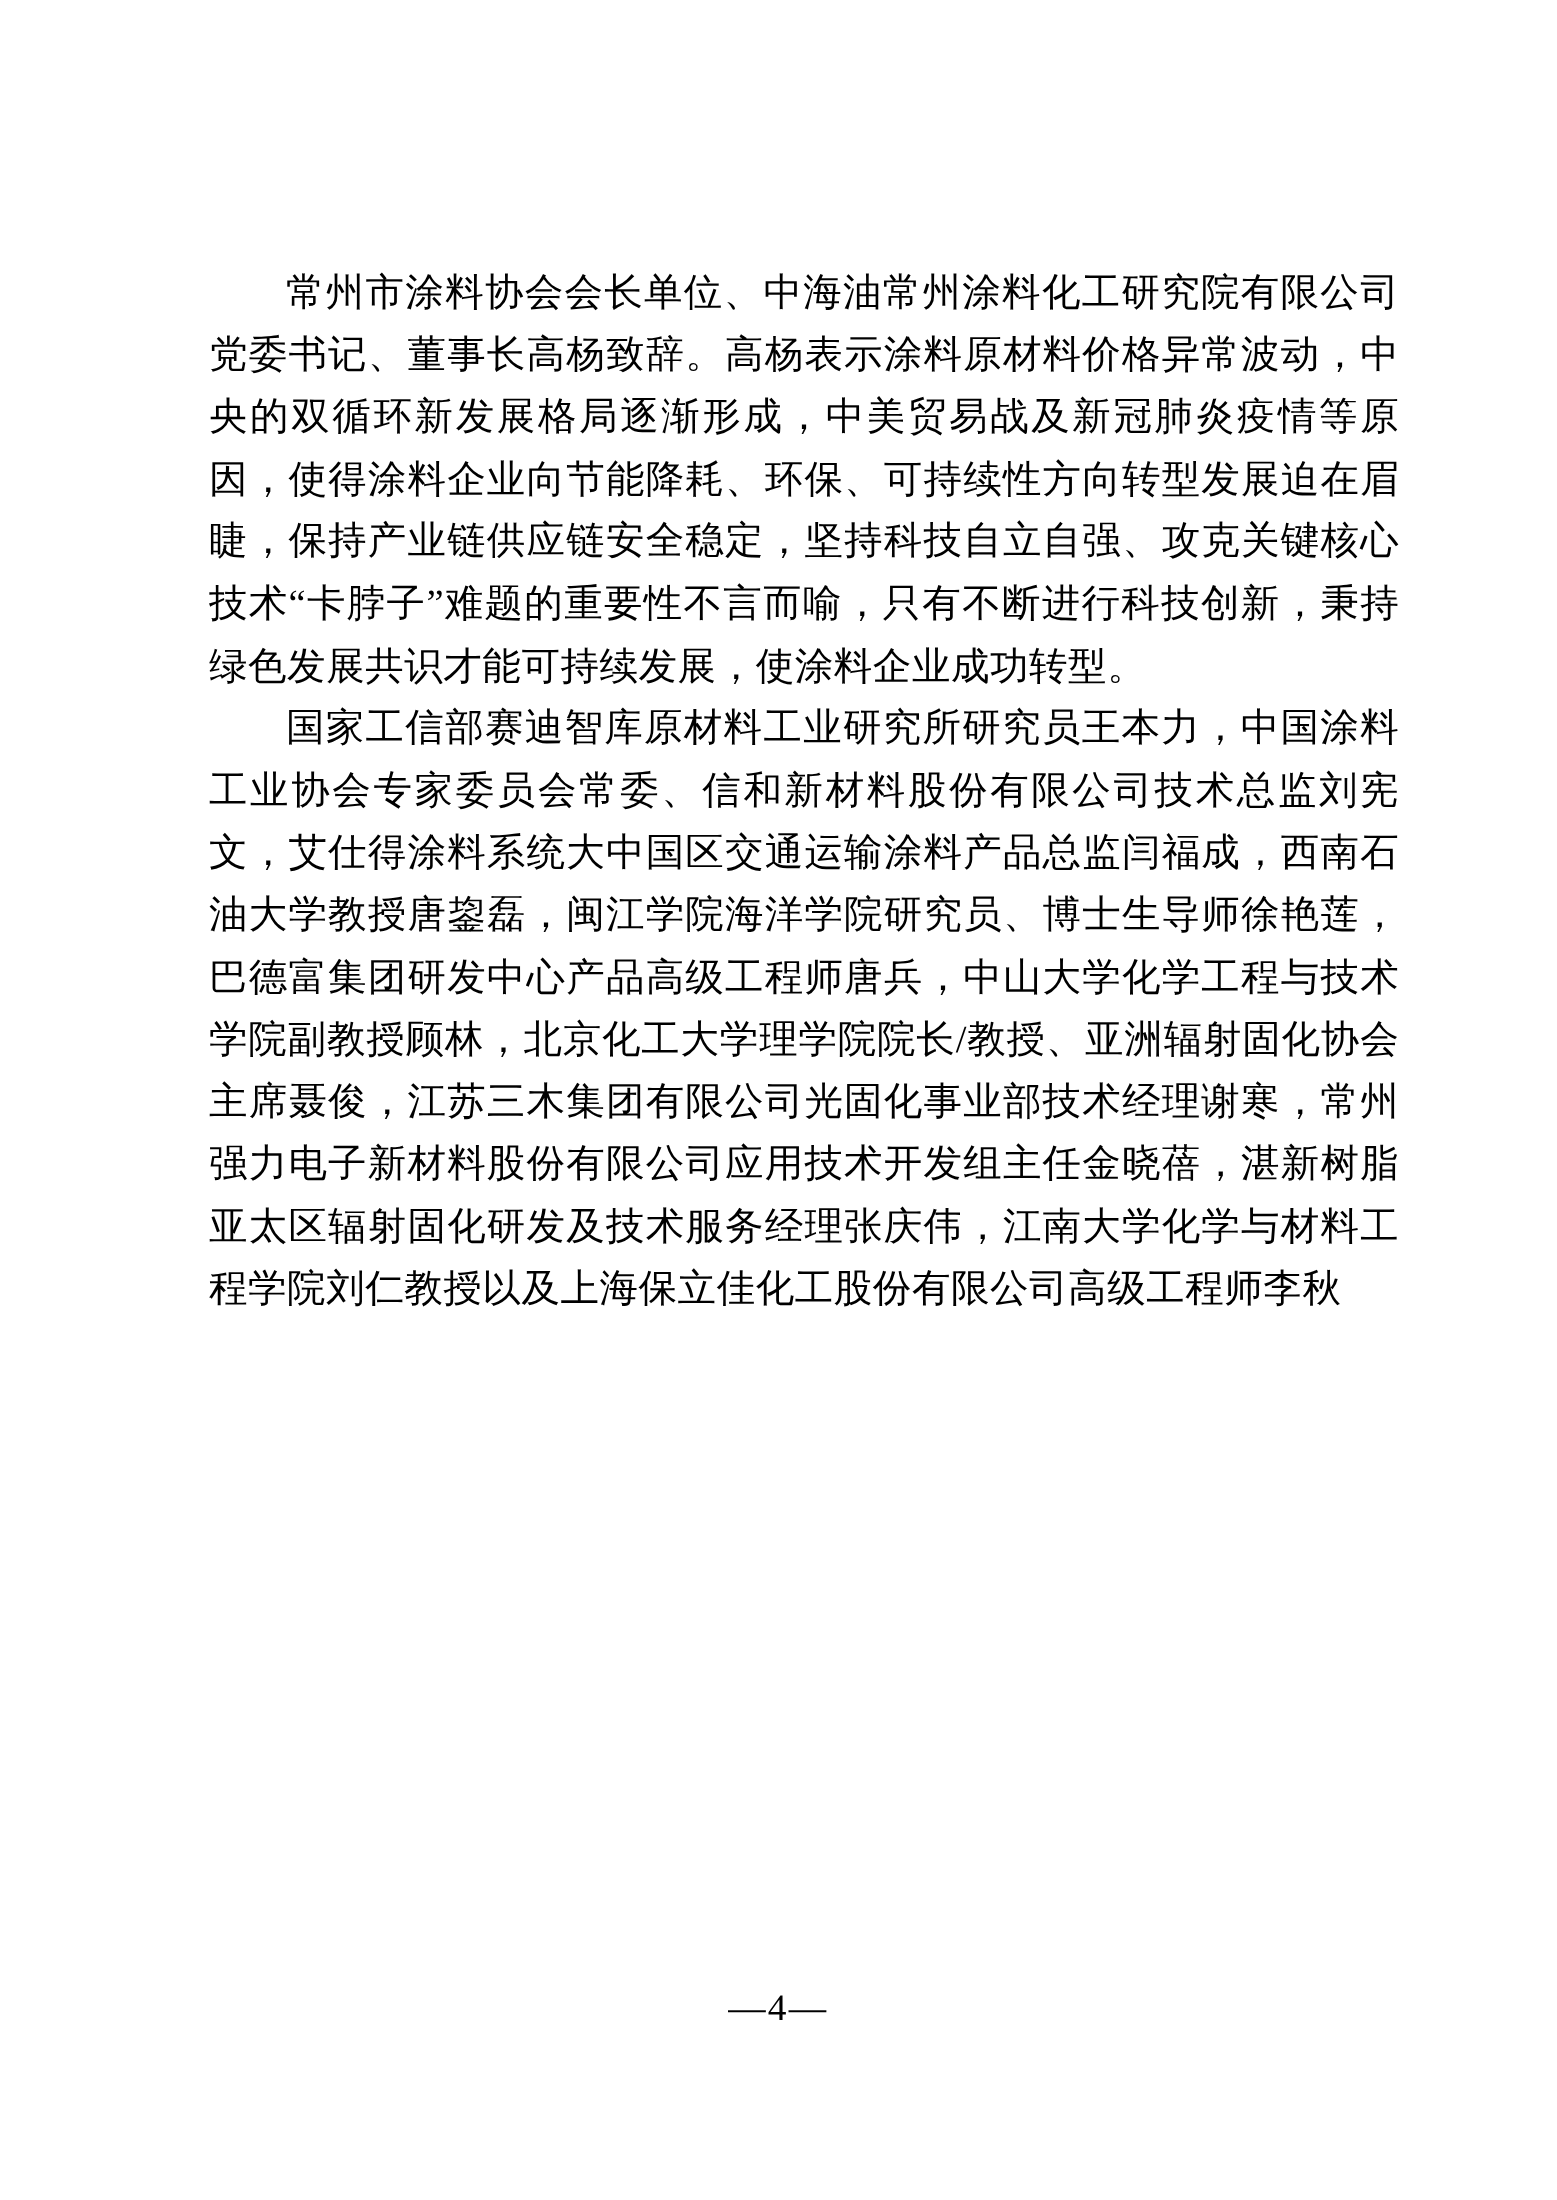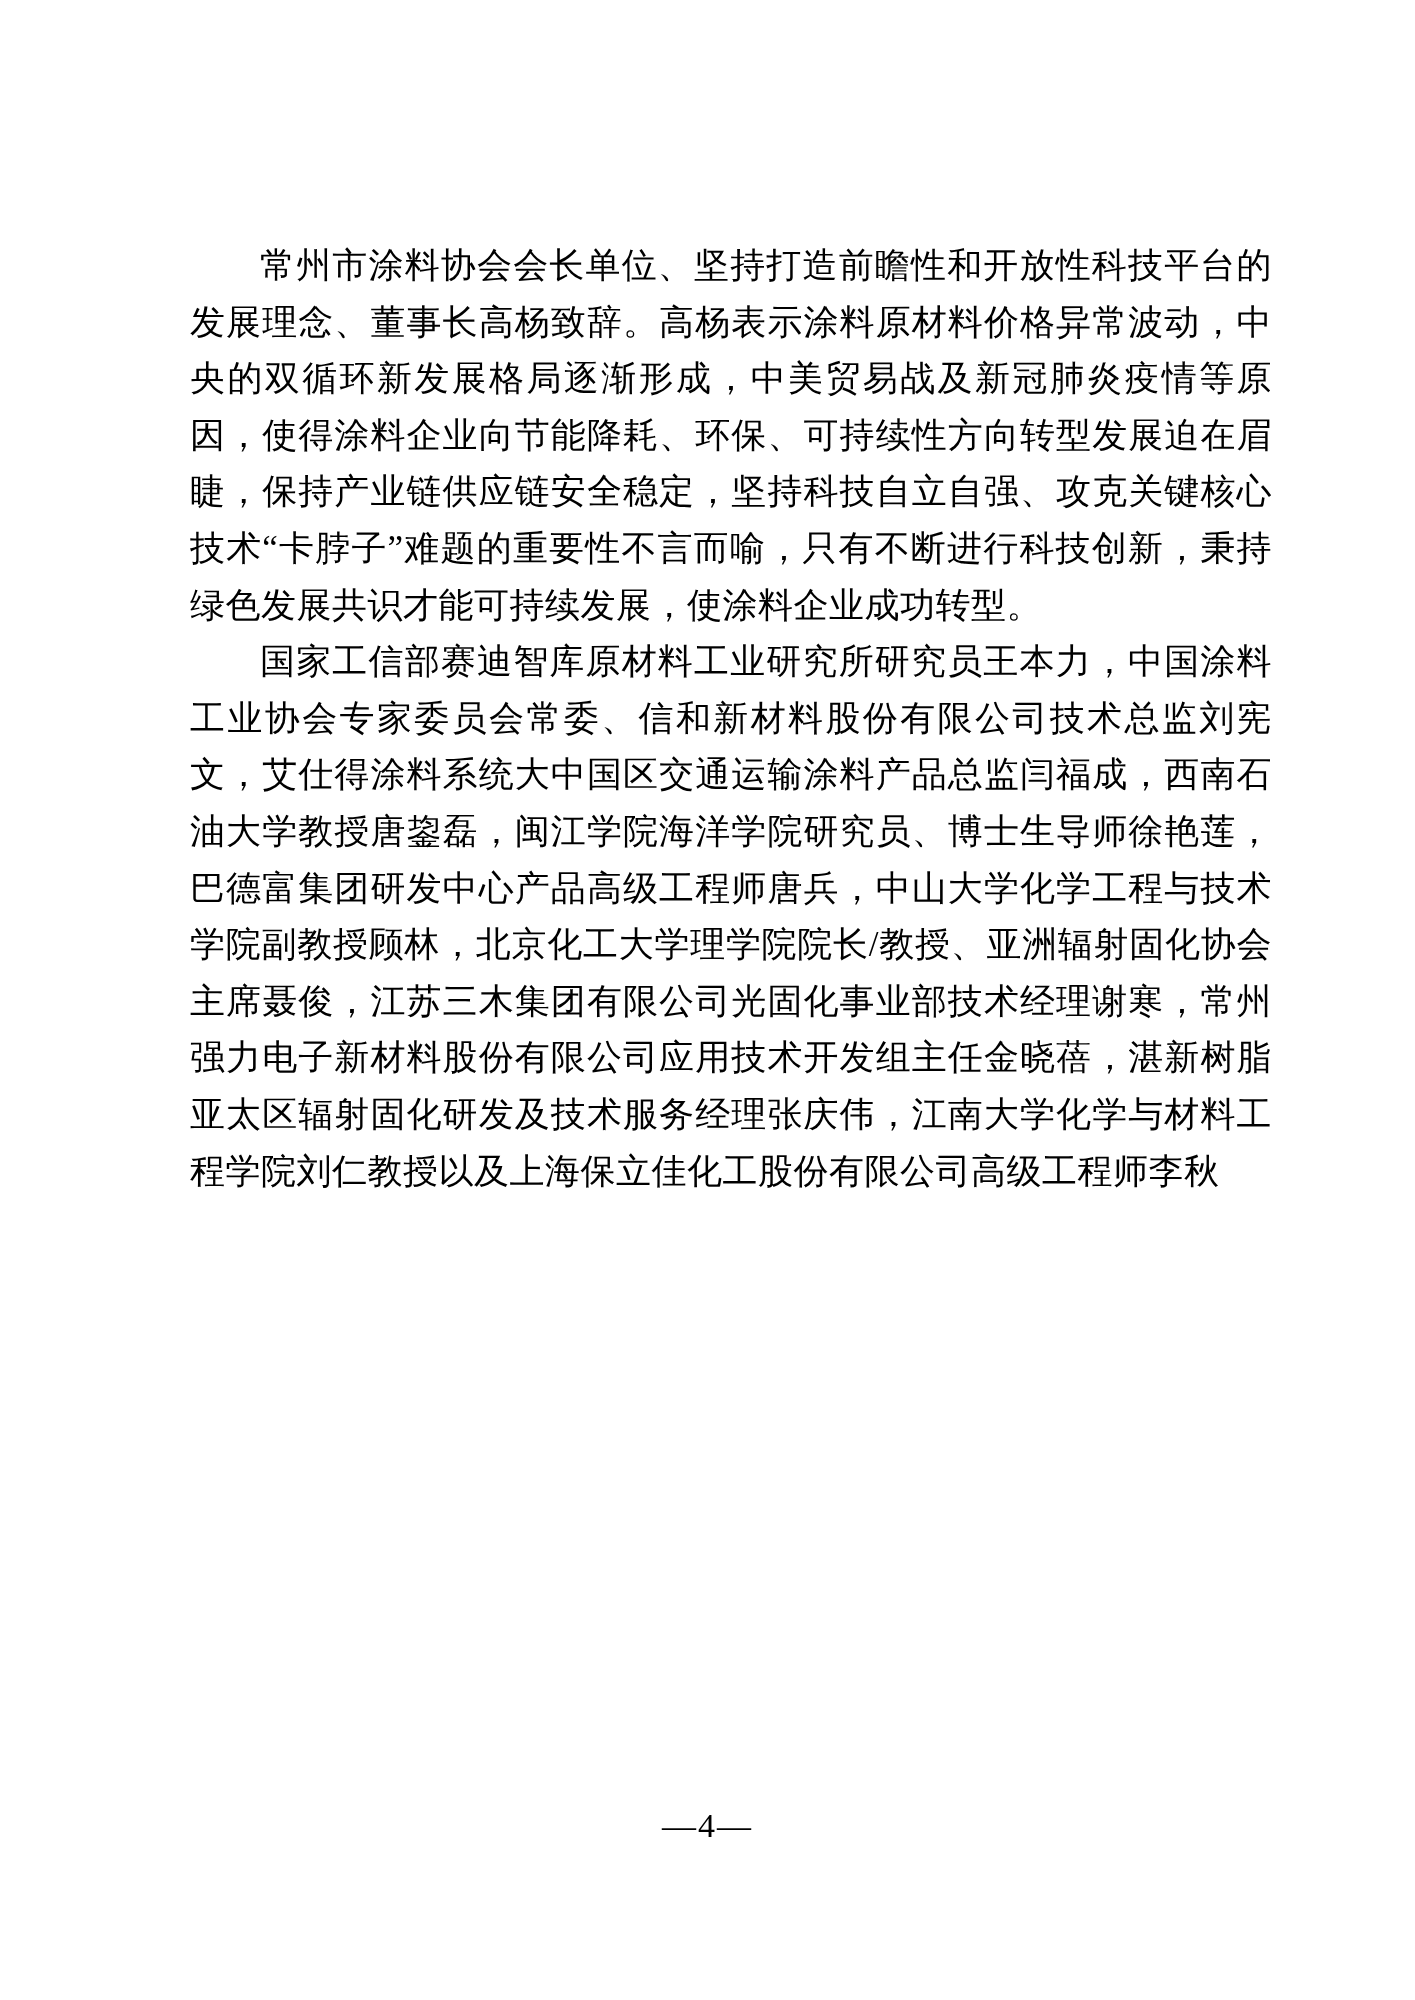--- a/index.html
+++ b/index.html
@@ -45,17 +45,17 @@
     line-height: 40px;
     letter-spacing: 2px;
     color: #000000;
   }
 </style>
 </head>
 <body>
 
 <div class="page">
   <div class="content">
-    <p class="para indent">常州市涂料协会会长单位、坚持打造前瞻性和开放性科技平台的发展理念、董事长高杨致辞。高杨表示涂料原材料价格异常波动，中央的双循环新发展格局逐渐形成，中美贸易战及新冠肺炎疫情等原因，使得涂料企业向节能降耗、环保、可持续性方向转型发展迫在眉睫，保持产业链供应链安全稳定，坚持科技自立自强、攻克关键核心技术“卡脖子”难题的重要性不言而喻，只有不断进行科技创新，秉持绿色发展共识才能可持续发展，使涂料企业成功转型。</p>
+    <p class="para indent">常州市涂料协会会长单位、中海油常州涂料化工研究院有限公司党委书记、董事长高杨致辞。高杨表示涂料原材料价格异常波动，中央的双循环新发展格局逐渐形成，中美贸易战及新冠肺炎疫情等原因，使得涂料企业向节能降耗、环保、可持续性方向转型发展迫在眉睫，保持产业链供应链安全稳定，坚持科技自立自强、攻克关键核心技术“卡脖子”难题的重要性不言而喻，只有不断进行科技创新，秉持绿色发展共识才能可持续发展，使涂料企业成功转型。</p>
     <p class="para indent">国家工信部赛迪智库原材料工业研究所研究员王本力，中国涂料工业协会专家委员会常委、信和新材料股份有限公司技术总监刘宪文，艾仕得涂料系统大中国区交通运输涂料产品总监闫福成，西南石油大学教授唐鋆磊，闽江学院海洋学院研究员、博士生导师徐艳莲，巴德富集团研发中心产品高级工程师唐兵，中山大学化学工程与技术学院副教授顾林，北京化工大学理学院院长/教授、亚洲辐射固化协会主席聂俊，江苏三木集团有限公司光固化事业部技术经理谢寒，常州强力电子新材料股份有限公司应用技术开发组主任金晓蓓，湛新树脂亚太区辐射固化研发及技术服务经理张庆伟，江南大学化学与材料工程学院刘仁教授以及上海保立佳化工股份有限公司高级工程师李秋</p>
   </div>
   <div class="page-number">—4—</div>
 </div>
 
 </body></html>

